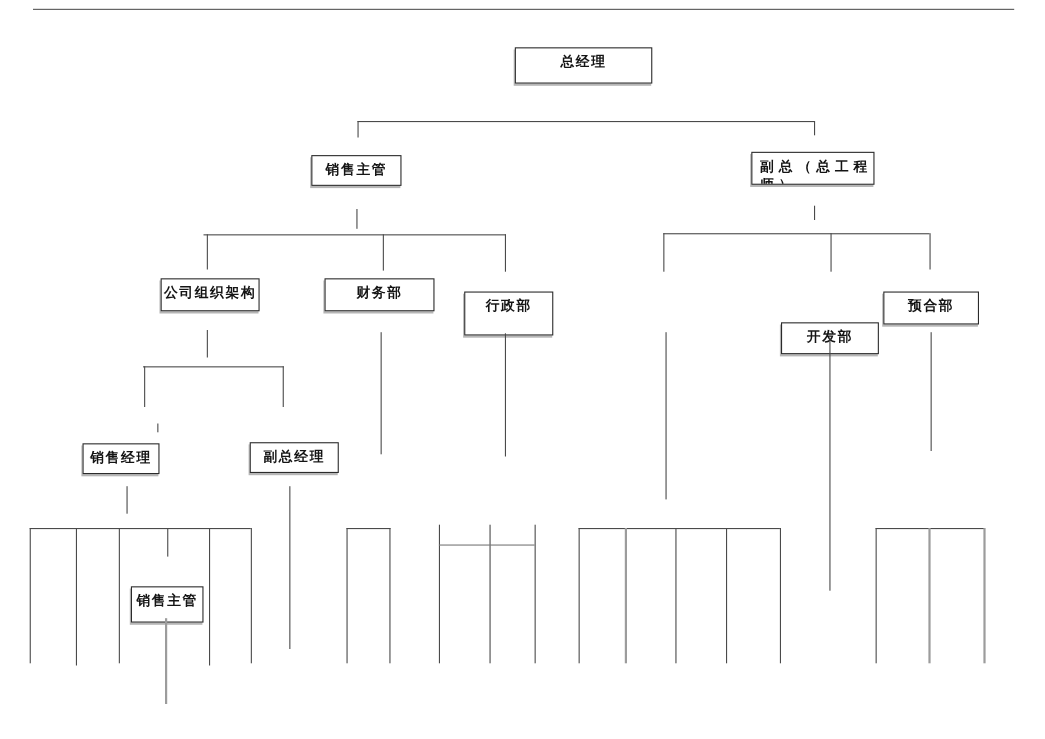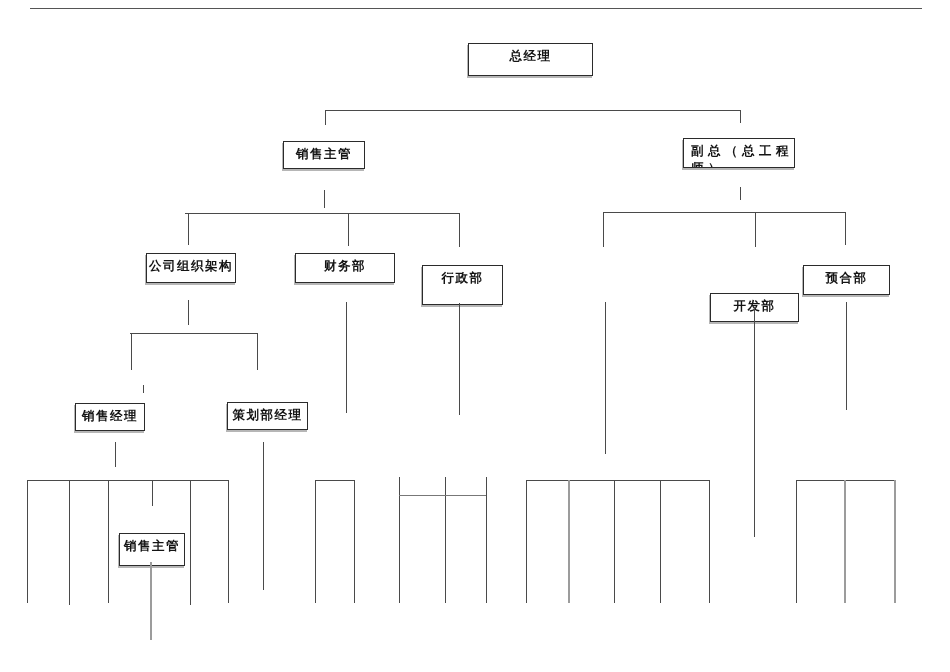--- a/index.html
+++ b/index.html
@@ -45,21 +45,21 @@
 
   <div class="node" style="left:422px;top:265px;width:81px;height:40px;">行政部</div>
 
 
   <div class="node" style="left:710px;top:265px;width:89px;height:29px;margin-top:28px;">开发部</div>
 
   <div class="node" style="left:803px;top:265px;width:87px;height:30px;text-align:center;">预合部</div>
 
   <div class="node" style="left:75px;top:403px;width:70px;height:28px;">销售经理</div>
 
-  <div class="node" style="left:227px;top:402px;width:81px;height:28px;">策划部经理</div>
+  <div class="node" style="left:227px;top:402px;width:81px;height:28px;">副总经理</div>
 
   <div class="node" style="left:119px;top:533px;width:66px;height:33px;">销售主管</div>
 
   <div class="hl" style="left:325px;top:110px;width:415px;"></div>
   <div class="vl" style="left:325px;top:110px;height:15px;"></div>
   <div class="vl" style="left:740px;top:110px;height:13px;"></div>
 
   <div class="vl" style="left:324px;top:190px;height:18px;"></div>
   <div class="hl" style="left:185px;top:213px;width:275px;"></div>
   <div class="vl" style="left:188px;top:213px;height:32px;"></div>

